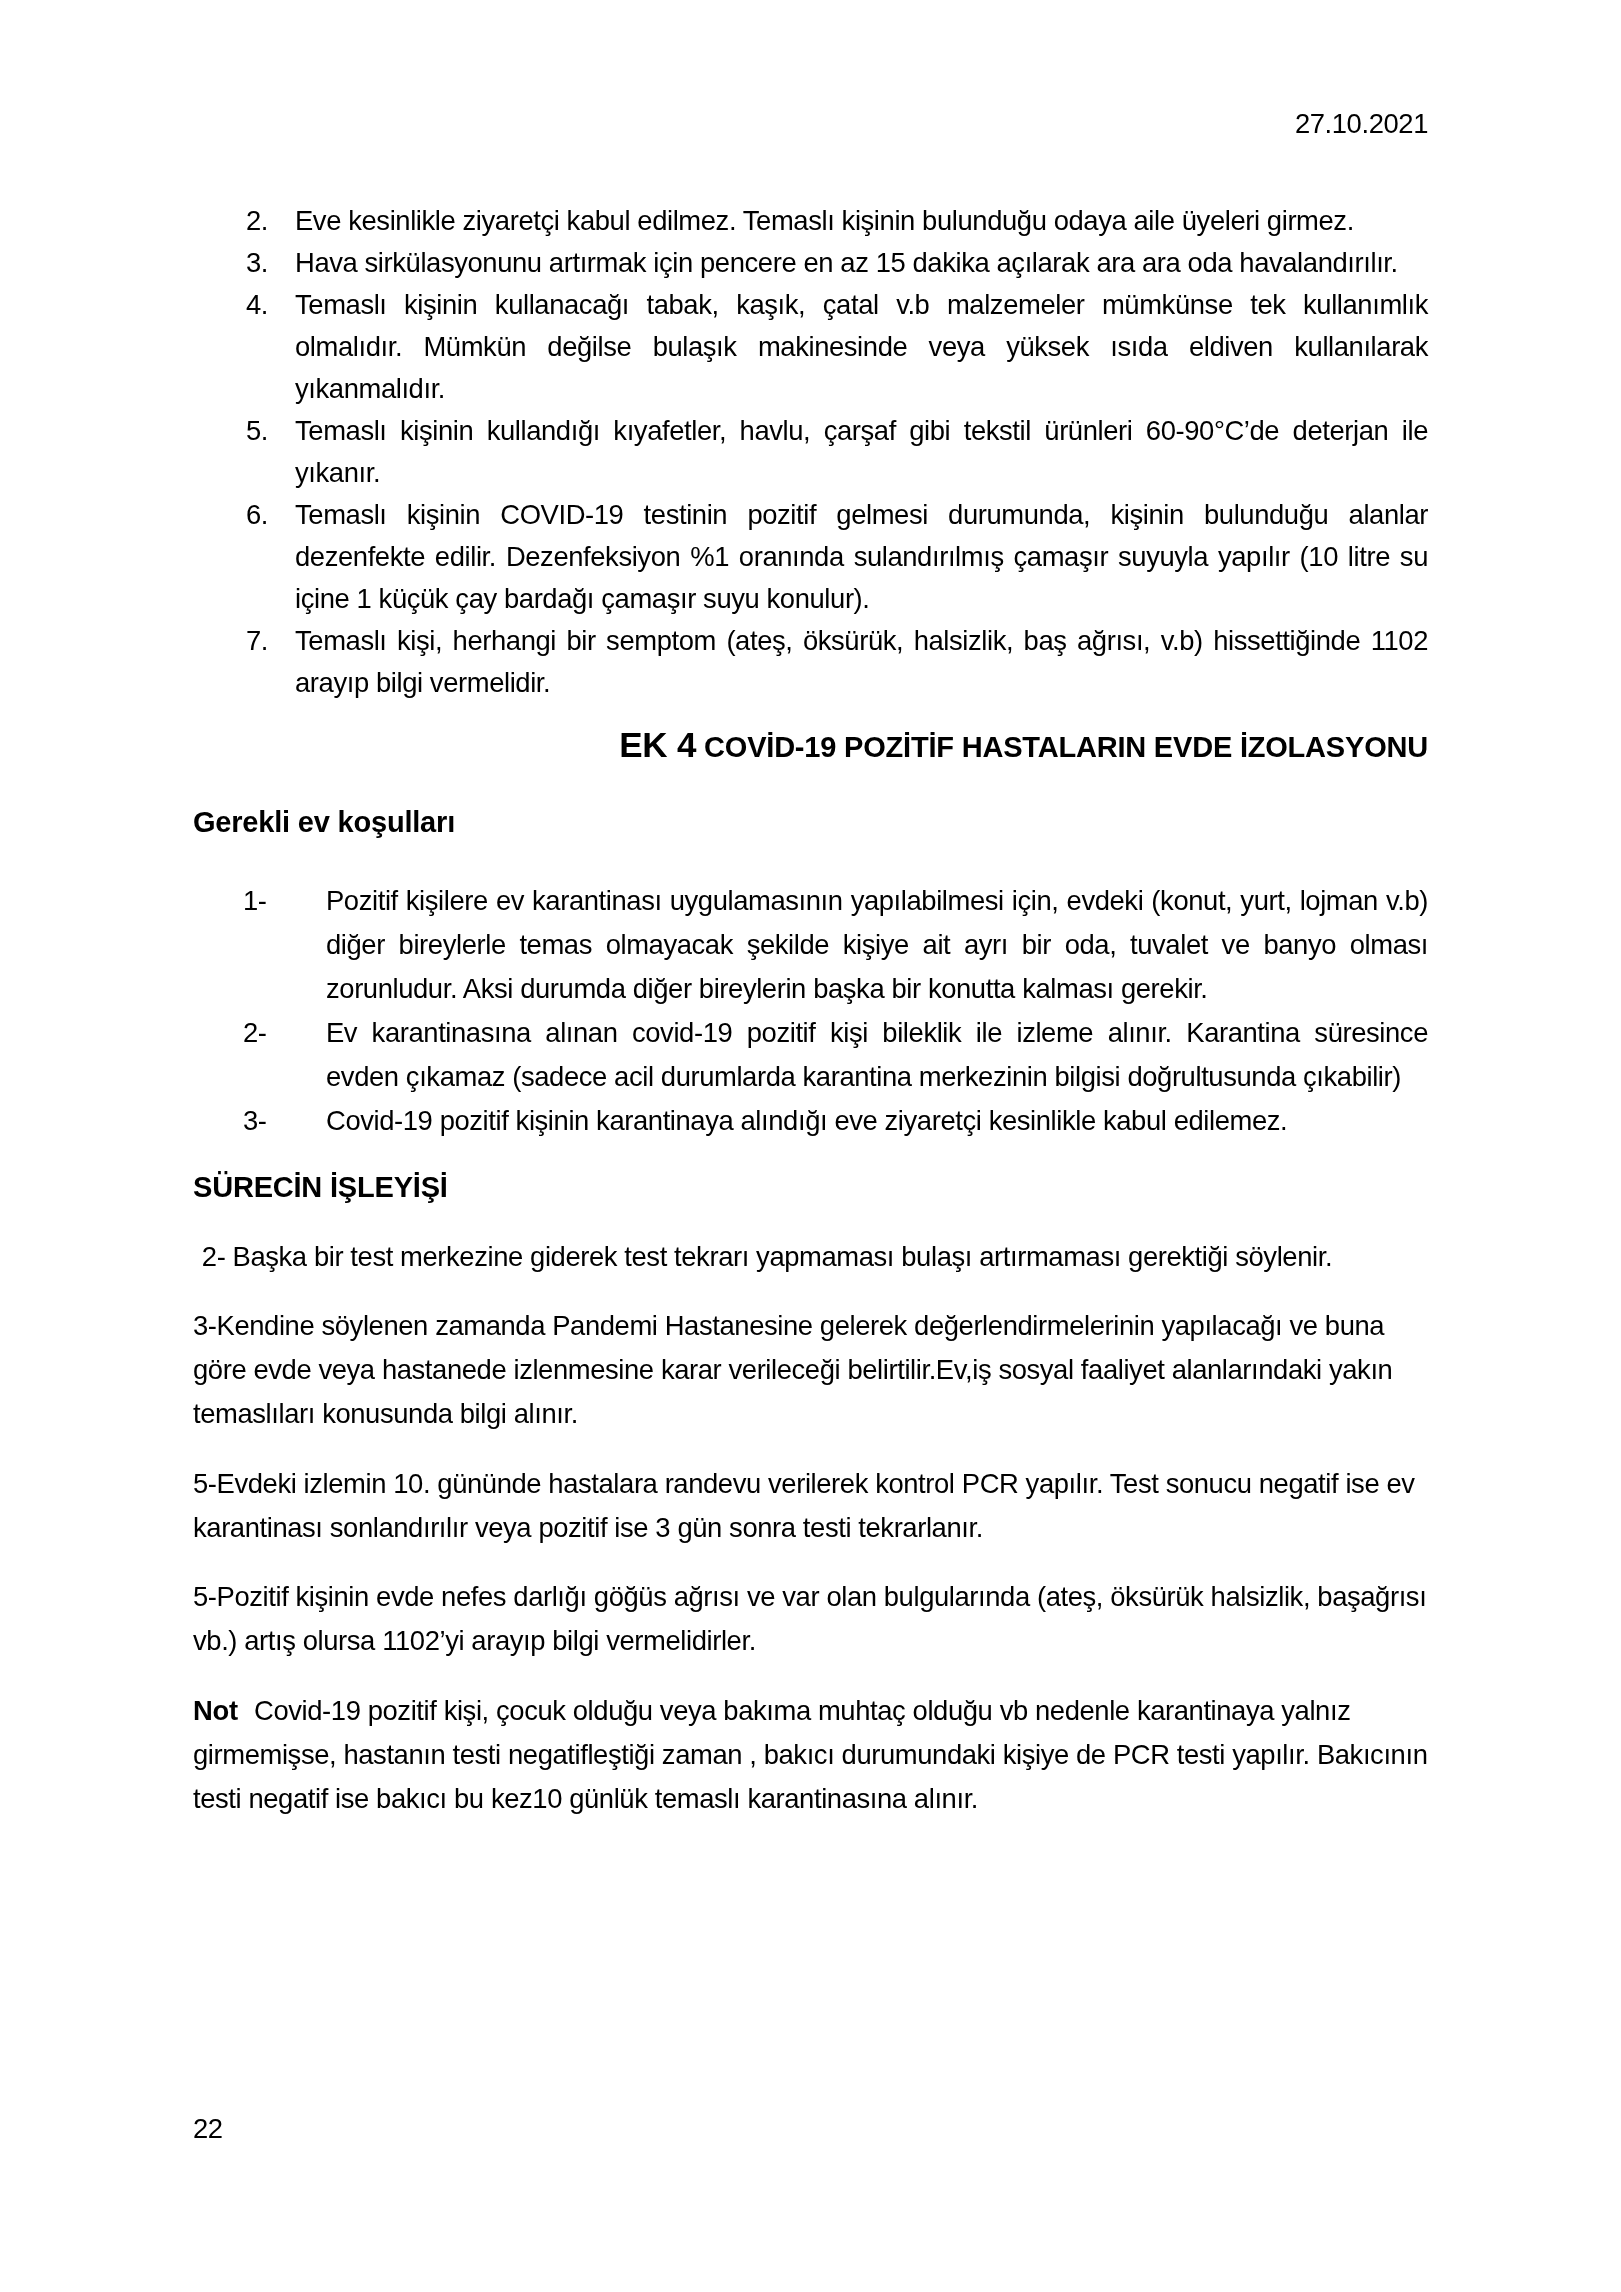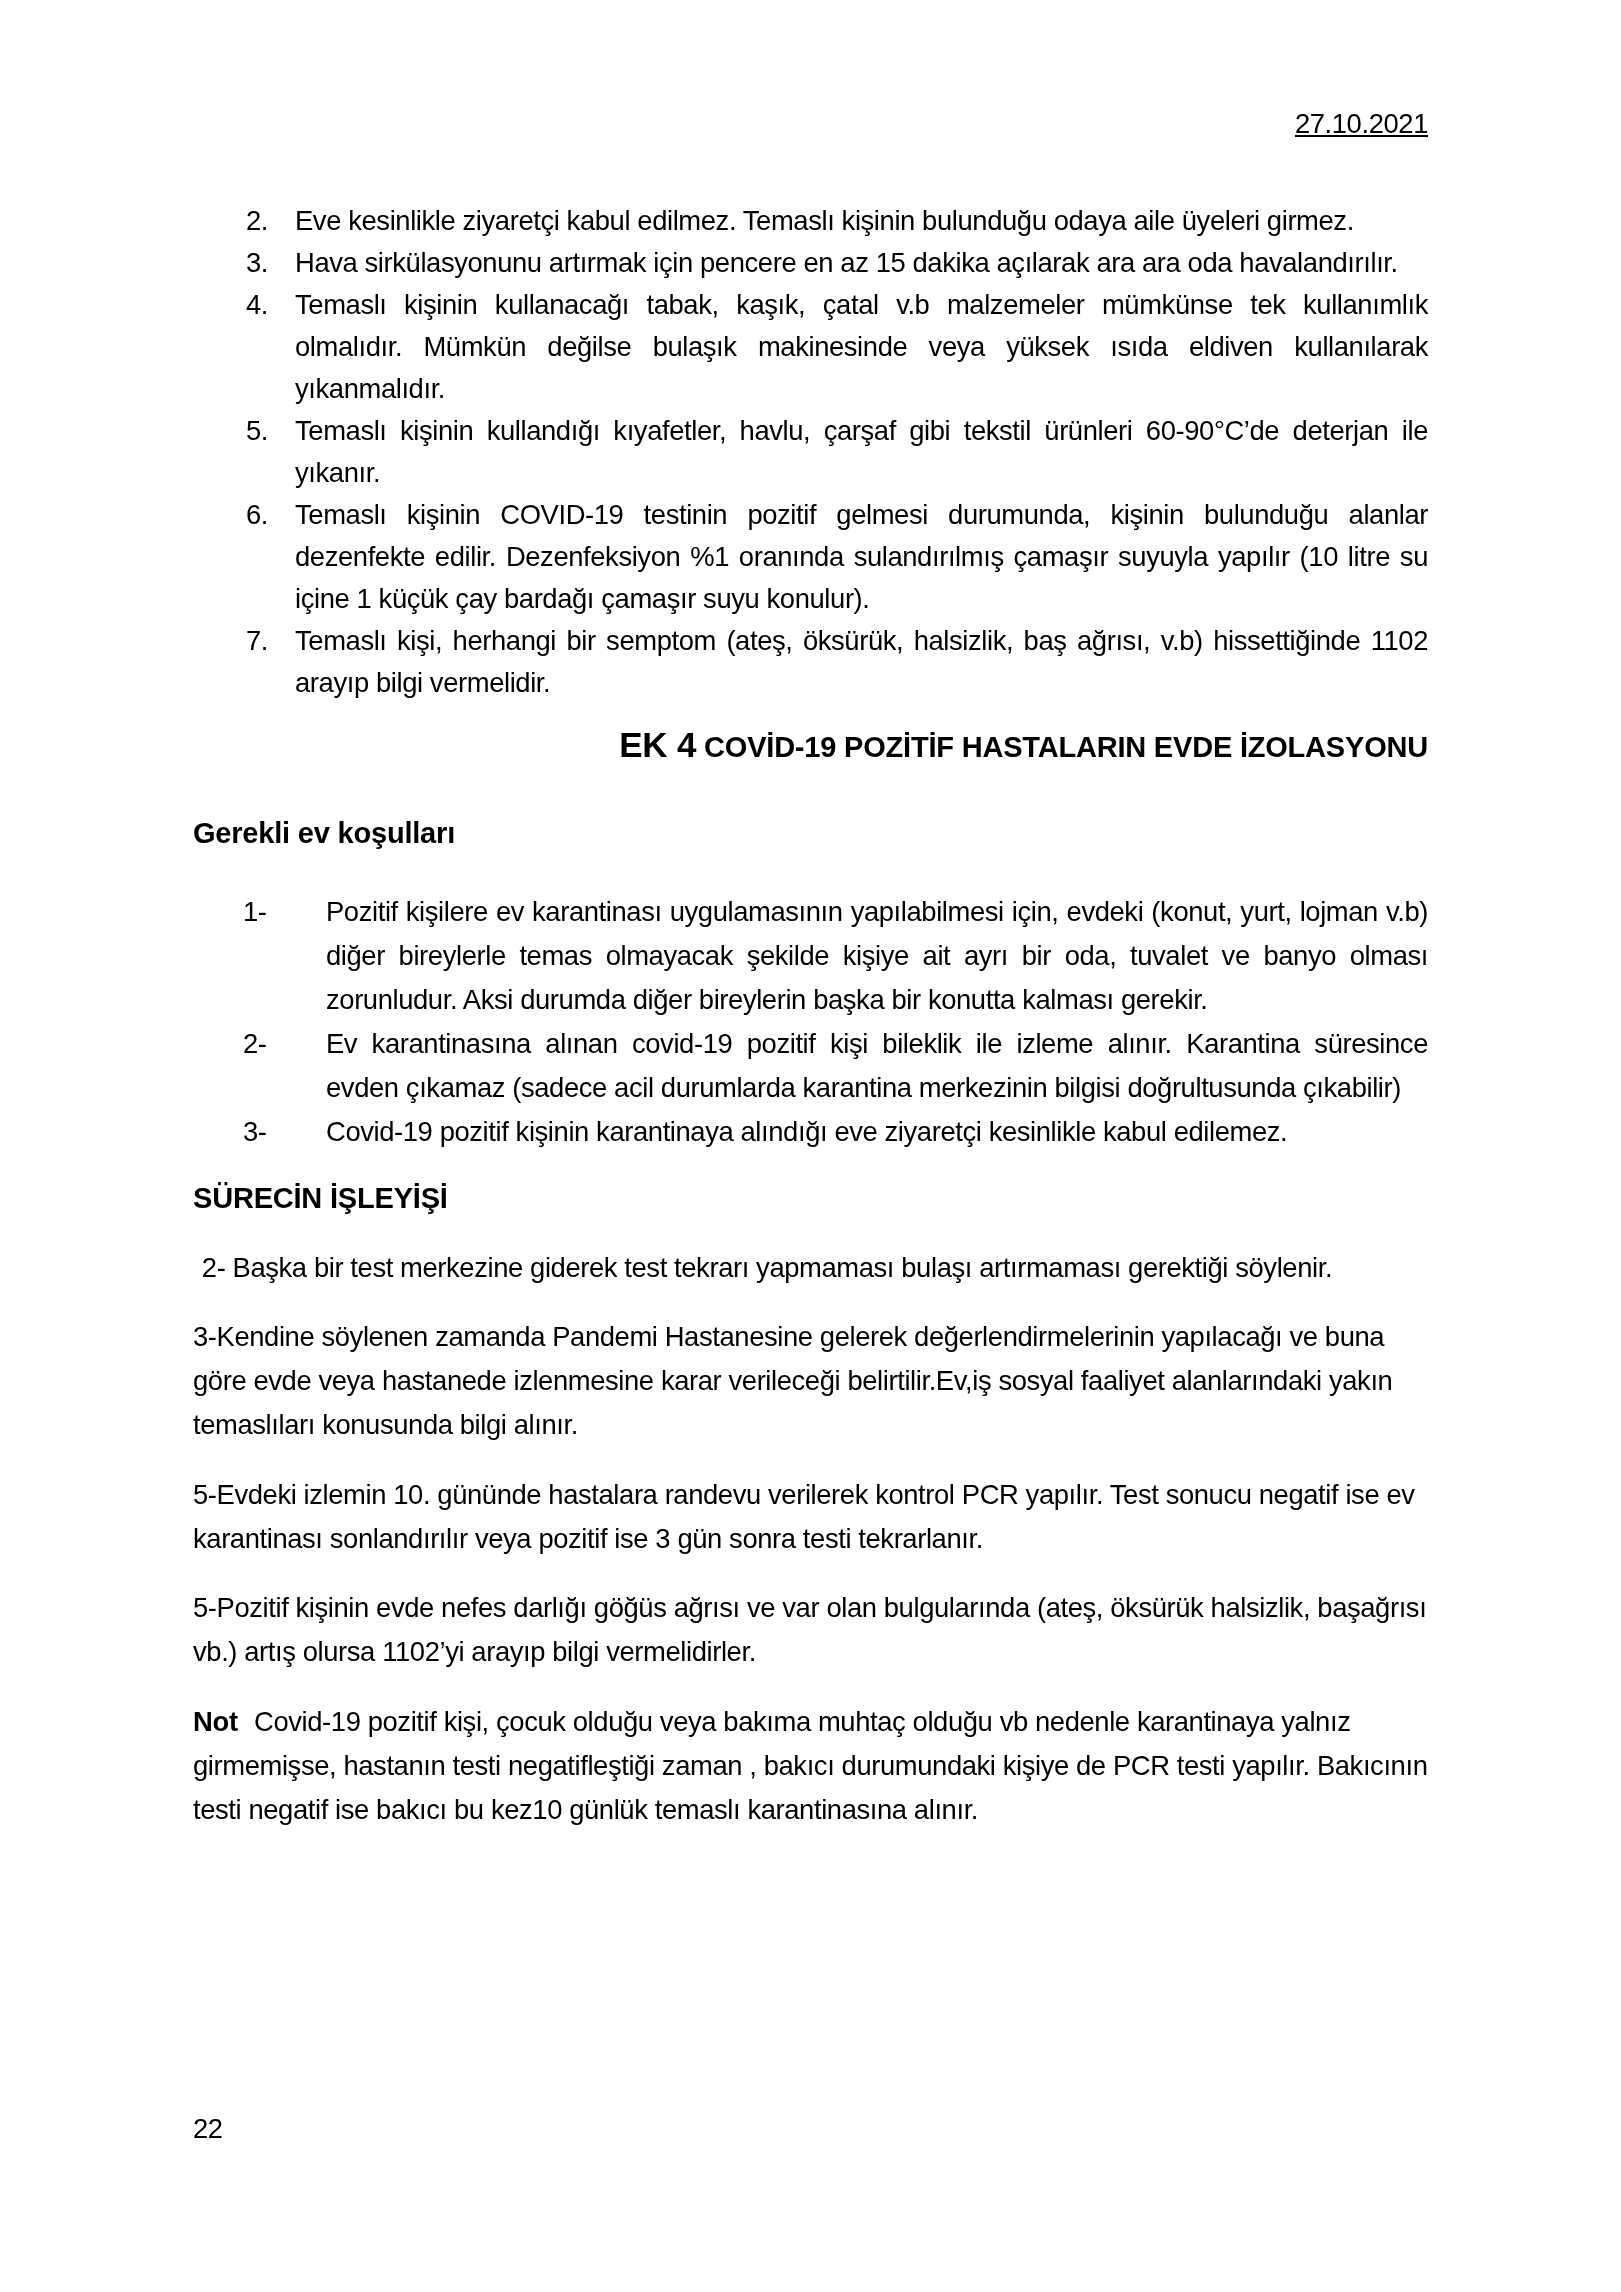--- a/index.html
+++ b/index.html
@@ -19,21 +19,20 @@
     overflow: hidden;
   }
 
   .content {
     padding: 102px 193px 0 193px;
   }
 
   .date-line {
     text-align: right;
     margin-bottom: 54px;
-    text-decoration: underline;
   }
 
   ol.doc-list {
     list-style: none;
     margin: 0;
     padding: 0;
   }
 
   ol.list1 li {
     position: relative;
@@ -64,21 +63,21 @@
     margin: 17.6px 0 0 0;
     font-size: 29px;
     font-weight: bold;
     line-height: 45px;
     letter-spacing: -0.2px;
     text-align: right;
   }
   h1.ek4-title .prefix { font-size: 35px; }
 
   h2.sub-title {
-    margin: 41px 0 0 0;
+    margin: 30px 0 0 0;
     font-size: 29px;
     font-weight: bold;
     line-height: 44px;
     letter-spacing: -0.2px;
   }
   h2.surec-title { margin-top: 22.5px; }
 
   p.doc-para {
     margin: 25.5px 0 0 0;
     line-height: 44px;

